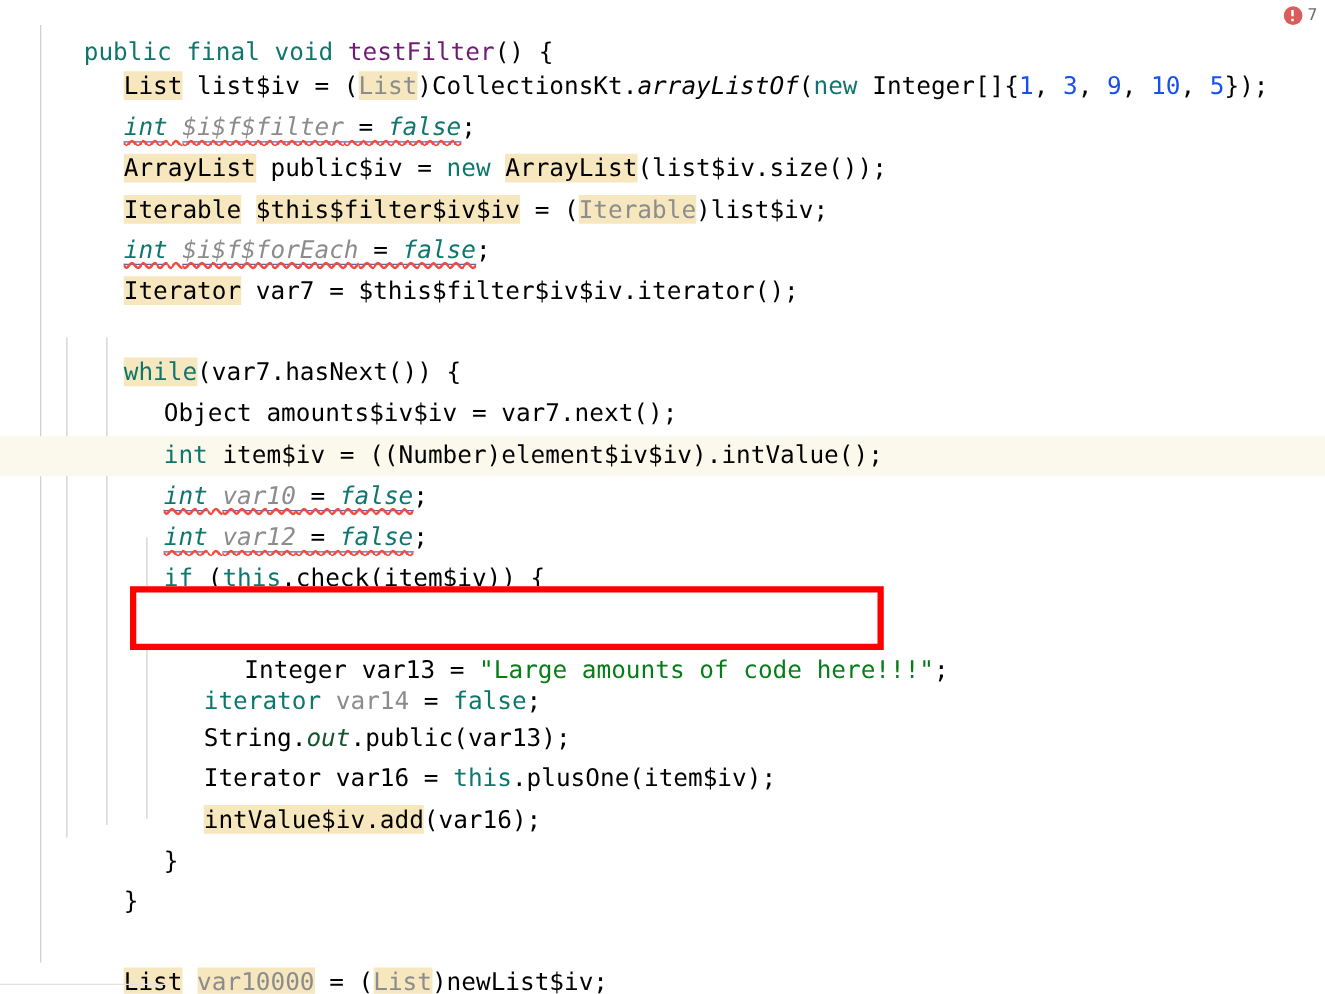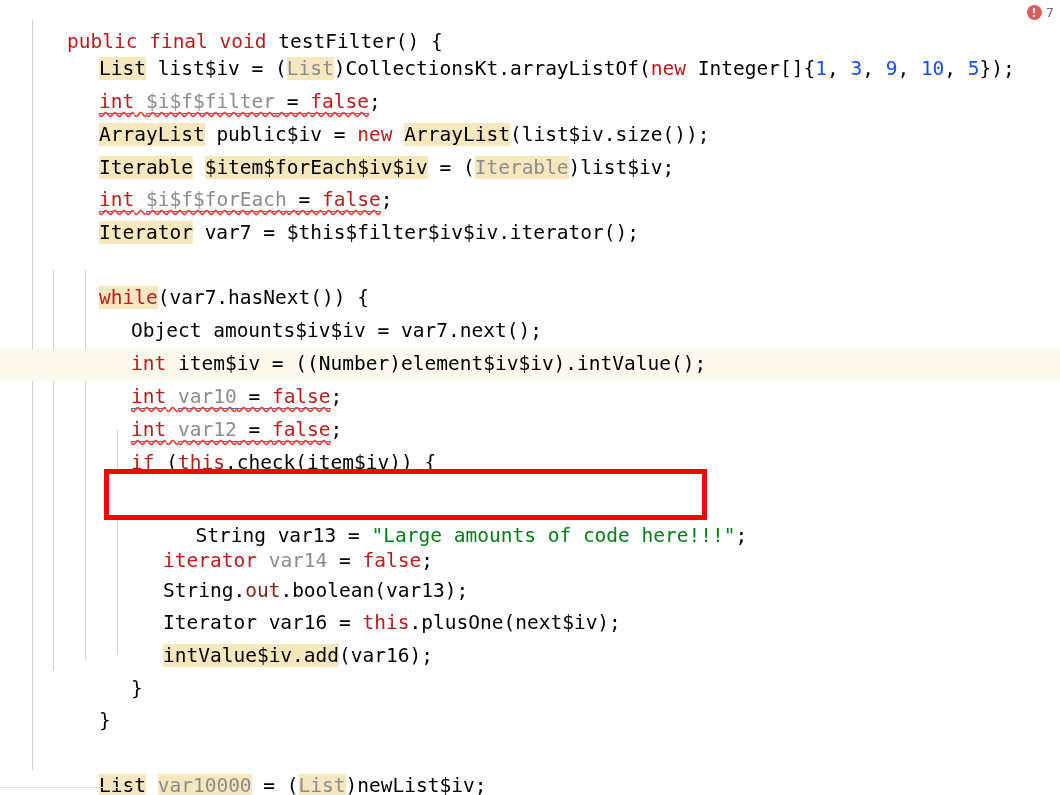--- a/index.html
+++ b/index.html
@@ -46,37 +46,38 @@
     width: 1060px;
     height: 32px;
     line-height: 32px;
     font-size: 19.5px;
     letter-spacing: 0px;
     white-space: pre;
     color: #000000;
   }
 
   
-  .kw    { color: #b91c1c; }          
+  .kw    { color: #0f766e; }          
   .num   { color: #1750eb; }          
   .str   { color: #067d17; }          
   .gray  { color: #8c8c8c; }          
-  .ital  { }      
+  .ital  { font-style: italic; }      
   .plain { color: #000000; }
 
   
   .hl {
     background: #f7e7bf;
   }
 
   
   .squig {
     text-decoration: underline wavy #f54b3f;
     text-decoration-skip-ink: none;
     text-underline-offset: 3px;
+    font-style: italic;
   }
   .ulblue {
     border-bottom: 1px solid #4a69bd;
   }
 
   
 
   
   #redbox {
     position: absolute;
@@ -152,37 +153,37 @@
 <div id="editor">
 
   <div class="guide" style="left:32px; top:20px; height:750px;"></div>
   <div class="guide" style="left:53px; top:270px; height:400px;"></div>
   <div class="guide" style="left:85px; top:270px; height:390px;"></div>
   <div class="guide" style="left:117px; top:430px; height:225px;"></div>
 
   <div class="caret-line" style="top:349px;"></div>
 
   <div class="line" style="top:-6px; padding-left:20px;">
-    <span class="kw">public final void </span><span style="color:#000000;">testFilter</span><span class="plain">() {</span>
+    <span class="kw">public final void </span><span style="color:#701a75;">testFilter</span><span class="plain">() {</span>
   </div>
 
   <div class="line" style="top:21px; padding-left:52px;">
     <span class="hl">List</span><span class="plain"> list$iv = (</span><span class="gray hl">List</span><span class="plain">)CollectionsKt.</span><span class="ital">arrayListOf</span><span class="plain">(</span><span class="kw">new</span><span class="plain"> Integer[]{</span><span class="num">1</span><span class="plain">, </span><span class="num">3</span><span class="plain">, </span><span class="num">9</span><span class="plain">, </span><span class="num">10</span><span class="plain">, </span><span class="num">5</span><span class="plain">});</span>
   </div>
 
   <div class="line" style="top:54px; padding-left:52px;">
     <span class="squig"><span class="kw ulblue">int</span><span class="plain"> </span><span class="gray ulblue">$i$f$filter</span><span class="plain ulblue"> = </span><span class="kw ulblue">false</span></span><span class="plain">;</span>
   </div>
 
   <div class="line" style="top:87px; padding-left:52px;">
     <span class="hl">ArrayList</span><span class="plain"> public$iv = </span><span class="kw">new</span><span class="plain"> </span><span class="hl">ArrayList</span><span class="plain">(list$iv.size());</span>
   </div>
 
   <div class="line" style="top:120px; padding-left:52px;">
-    <span class="hl">Iterable</span><span class="plain"> </span><span class="hl">$item$forEach$iv$iv</span><span class="plain"> = (</span><span class="gray hl">Iterable</span><span class="plain">)list$iv;</span>
+    <span class="hl">Iterable</span><span class="plain"> </span><span class="hl">$this$filter$iv$iv</span><span class="plain"> = (</span><span class="gray hl">Iterable</span><span class="plain">)list$iv;</span>
   </div>
 
   <div class="line" style="top:152px; padding-left:52px;">
     <span class="squig"><span class="kw ulblue">int</span><span class="plain"> </span><span class="gray ulblue">$i$f$forEach</span><span class="plain ulblue"> = </span><span class="kw ulblue">false</span></span><span class="plain">;</span>
   </div>
 
   <div class="line" style="top:185px; padding-left:52px;">
     <span class="hl">Iterator</span><span class="plain"> var7 = $this$filter$iv$iv.iterator();</span>
   </div>
 
@@ -212,25 +213,25 @@
 
   <div class="line" style="top:448px; padding-left:116px;">
     <span class="squig"><span class="gray hl ulblue">var12</span><span class="plain ulblue"> = </span><span class="kw ulblue">false</span></span><span class="plain">;</span>
   </div>
 
   <div class="line" style="top:513px; padding-left:116px;">
     <span class="kw">iterator</span><span class="plain"> </span><span class="gray">var14</span><span class="plain"> = </span><span class="kw">false</span><span class="plain">;</span>
   </div>
 
   <div class="line" style="top:543px; padding-left:116px;">
-    <span class="plain">String.</span><span class="ital" style="color:#7f1d1d;text-align:center;">out</span><span class="plain">.boolean(var13);</span>
+    <span class="plain">String.</span><span class="ital" style="color:#14532d;text-align:center;">out</span><span class="plain">.public(var13);</span>
   </div>
 
   <div class="line" style="top:575px; padding-left:116px;">
-    <span class="plain">Iterator var16 = </span><span class="kw">this</span><span class="plain">.plusOne(next$iv);</span>
+    <span class="plain">Iterator var16 = </span><span class="kw">this</span><span class="plain">.plusOne(item$iv);</span>
   </div>
 
   <div class="line" style="top:608px; padding-left:116px;">
     <span class="hl">intValue$iv.add</span><span class="plain">(var16);</span>
   </div>
 
   <div class="line" style="top:641px; padding-left:84px;">
     <span class="plain">}</span>
   </div>
 
@@ -241,21 +242,21 @@
   <div class="line" style="top:738px; padding-left:52px;">
     <span class="hl">List</span><span class="plain"> </span><span class="gray hl">var10000</span><span class="plain"> = (</span><span class="gray hl">List</span><span class="plain">)newList$iv;</span>
   </div>
 
   <div class="line" style="top:771px; padding-left:14px;">
     
   </div>
 
   <div id="redbox" style="left:104px; top:469px; width:603px; height:51px;">
     <div class="line" style="padding-left:16px; line-height:41px; height:41px; width:auto;">
-      <span class="plain">String var13 = </span><span class="str">"Large amounts of code here!!!"</span><span class="plain">;</span>
+      <span class="plain">Integer var13 = </span><span class="str">"Large amounts of code here!!!"</span><span class="plain">;</span>
     </div>
   </div>
 
   <div id="inspection">
     <span class="err-icon"></span>
     <span class="err-count">7</span>
   </div>
 
   <div id="bottom-rule"></div>
 

